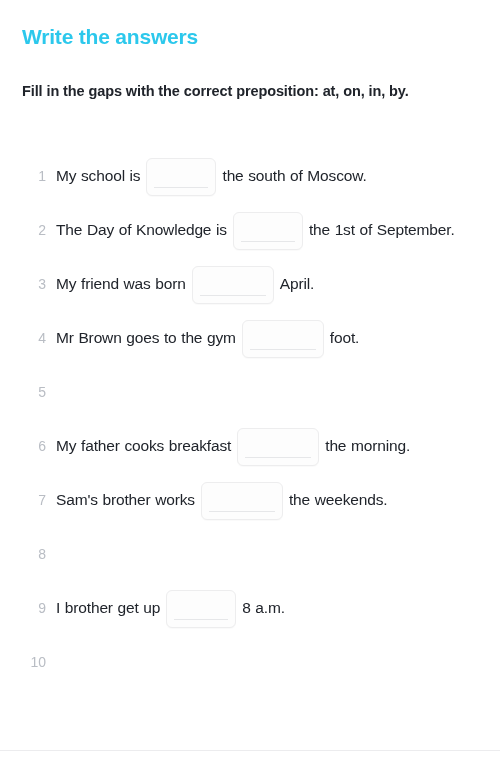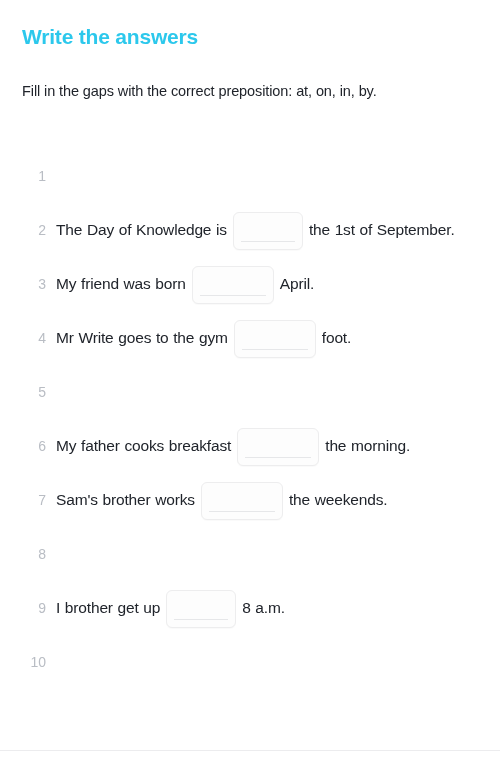--- a/index.html
+++ b/index.html
@@ -32,21 +32,21 @@
     line-height: 26px;
     white-space: nowrap;
   }
 
   .task-prompt {
     position: absolute;
     left: 22px;
     top: 78px;
     width: 462px;
     font-size: 14.5px;
-    font-weight: normal;
+    font-weight: bold;
     color: #20242b;
     line-height: 26px;
     letter-spacing: -0.1px;
   }
 
   
   .questions {
     position: absolute;
     left: 0;
     top: 157px;
@@ -143,32 +143,33 @@
 
 <div class="page">
 
   <div class="task-title">Write the answers</div>
 
   <div class="task-prompt">Fill in the gaps with the correct preposition: at, on, in, by.</div>
 
   <div class="questions">
       <div class="q-row">
         <div class="q-num">1</div>
+        <div class="q-body"><span class="q-seg">My school is</span><span class="blank-wrap"><input type="text" class="blank" placeholder="" style=""><span class="blank-rule"></span></span><span class="q-seg">the south of Moscow.</span></div>
       </div>
       <div class="q-row">
         <div class="q-num">2</div>
         <div class="q-body"><span class="q-seg">The Day of Knowledge is</span><span class="blank-wrap"><input type="text" class="blank" placeholder="" style=""><span class="blank-rule"></span></span><span class="q-seg">the 1st of September.</span></div>
       </div>
       <div class="q-row">
         <div class="q-num">3</div>
         <div class="q-body"><span class="q-seg">My friend was born</span><span class="blank-wrap"><input type="text" class="blank w-wide" placeholder="" style=""><span class="blank-rule"></span></span><span class="q-seg">April.</span></div>
       </div>
       <div class="q-row">
         <div class="q-num">4</div>
-        <div class="q-body"><span class="q-seg">Mr Write goes to the gym</span><span class="blank-wrap"><input type="text" class="blank w-wide" placeholder="" style=""><span class="blank-rule"></span></span><span class="q-seg">foot.</span></div>
+        <div class="q-body"><span class="q-seg">Mr Brown goes to the gym</span><span class="blank-wrap"><input type="text" class="blank w-wide" placeholder="" style=""><span class="blank-rule"></span></span><span class="q-seg">foot.</span></div>
       </div>
       <div class="q-row">
         <div class="q-num">5</div>
       </div>
       <div class="q-row">
         <div class="q-num">6</div>
         <div class="q-body"><span class="q-seg">My father cooks breakfast</span><span class="blank-wrap"><input type="text" class="blank w-wide" placeholder="" style=""><span class="blank-rule"></span></span><span class="q-seg">the morning.</span></div>
       </div>
       <div class="q-row">
         <div class="q-num">7</div>

